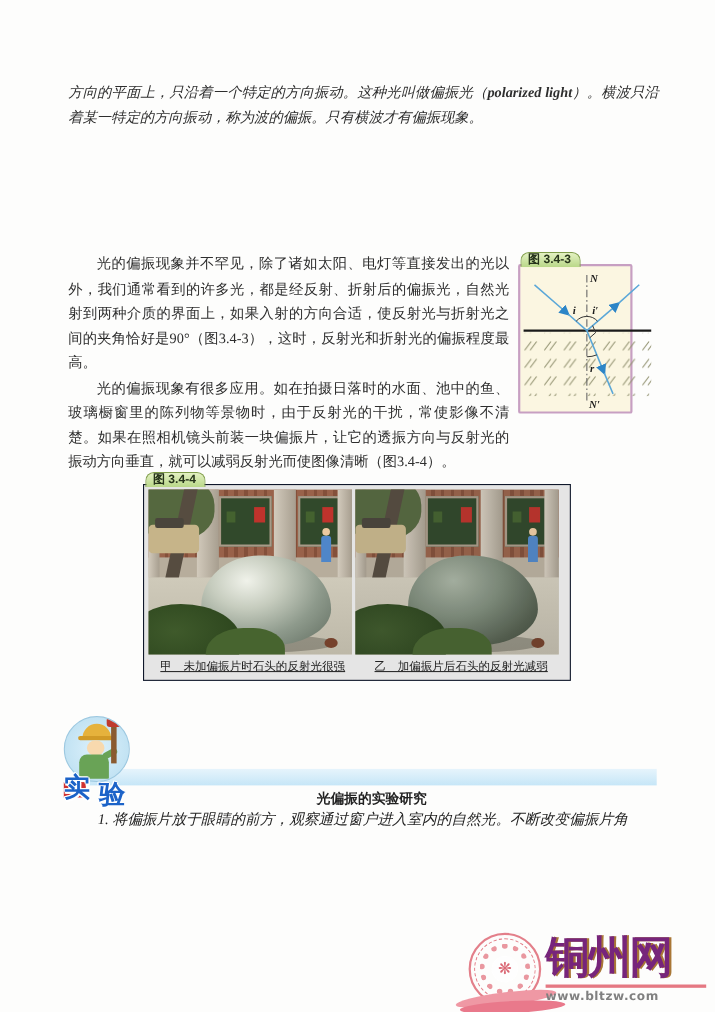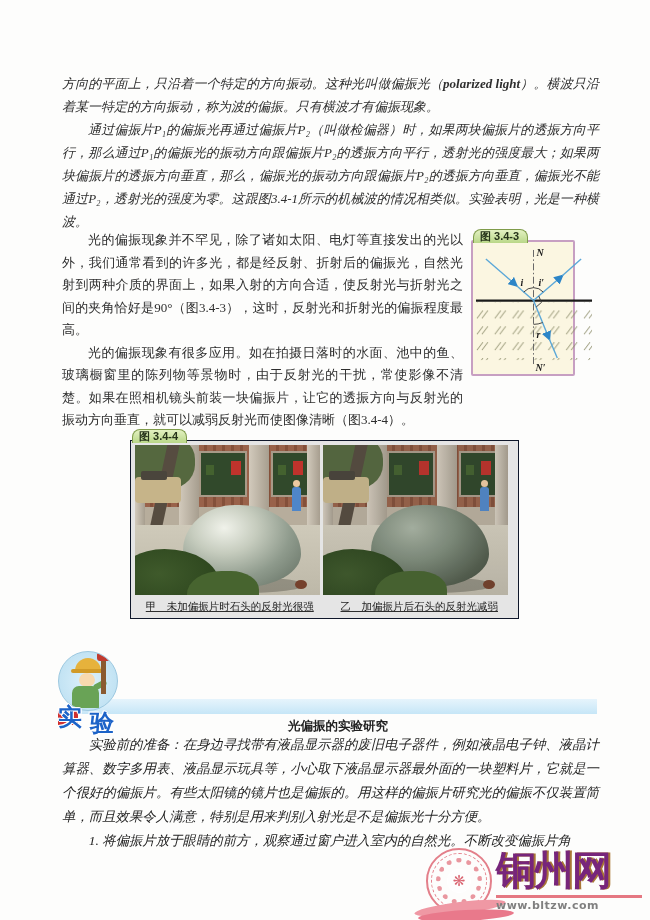--- a/index.html
+++ b/index.html
@@ -103,21 +103,20 @@
   .wm-name{font-size:40px;font-weight:bold;line-height:46px;letter-spacing:-2px;color:#701a75;
            text-shadow:2px 0 0 #a5702c;font-family:"Liberation Serif",serif;}
   .wm-url{margin-top:1px;font-size:11px;font-weight:bold;color:#7a7a7a;border-top:3px solid #e4717c;
           padding-top:1px;font-family:"DejaVu Sans",sans-serif;letter-spacing:.5px;width:146px;}
 </style>
 </head>
 <body>
 
 <div id="para-block" class="textblock">
   <p><span>方向的平面上，只沿着一个特定的方向振动。这种光叫做偏振光（</span><b>polarized light</b><span>）。横波只沿着某一特定的方向振动，称为波的偏振。只有横波才有偏振现象。</span></p>
-  <p class="indent">通过偏振片P₁的偏振光再通过偏振片P₂（叫做检偏器）时，如果两块偏振片的透振方向平行，那么通过P₁的偏振光的振动方向跟偏振片P₂的透振方向平行，透射光的强度最大；如果两块偏振片的透振方向垂直，那么，偏振光的振动方向跟偏振片P₂的透振方向垂直，偏振光不能通过P₂，透射光的强度为零。这跟图3.4-1所示的机械波的情况相类似。实验表明，光是一种横波。</p>
 </div>
 
 <div id="narrow-row">
   <div class="col-text">
     <p class="indent">光的偏振现象并不罕见，除了诸如太阳、电灯等直接发出的光以外，我们通常看到的许多光，都是经反射、折射后的偏振光，自然光射到两种介质的界面上，如果入射的方向合适，使反射光与折射光之间的夹角恰好是90°（图3.4-3），这时，反射光和折射光的偏振程度最高。</p>
     <p class="indent">光的偏振现象有很多应用。如在拍摄日落时的水面、池中的鱼、玻璃橱窗里的陈列物等景物时，由于反射光的干扰，常使影像不清楚。如果在照相机镜头前装一块偏振片，让它的透振方向与反射光的振动方向垂直，就可以减弱反射光而使图像清晰（图3.4-4）。</p>
   </div>
   <div class="col-fig">
     <span class="fig-tab">图 3.4-3</span>
     <div class="figbox343">
@@ -225,21 +224,20 @@
   </div>
   <span class="badge-red"></span>
   <span class="badge-char bc1">实</span>
   <span class="badge-char bc2">验</span>
 </div>
 <div id="exp-bar">
   <div id="exp-title">光偏振的实验研究</div>
 </div>
 
 <div id="exp-text" class="textblock">
-  <p class="indent"><span>实验前的准备：</span><span>在身边寻找带有液晶显示器的废旧电子器件，例如液晶电子钟、液晶计算器、数字多用表、液晶显示玩具等，小心取下液晶显示器最外面的一块塑料片，它就是一个很好的偏振片。有些太阳镜的镜片也是偏振的。用这样的偏振片研究光的偏振不仅装置简单，而且效果令人满意，特别是用来判别入射光是不是偏振光十分方便。</span></p>
   <p class="indent">1. 将偏振片放于眼睛的前方，观察通过窗户进入室内的自然光。不断改变偏振片角</p>
 </div>
 
 <div id="watermark">
   <div class="seal">
     <div class="seal-ring"></div>
     <div class="seal-ring2"></div>
     <div class="seal-core">❋</div>
   </div>
   <div class="swoosh sw1"></div>

